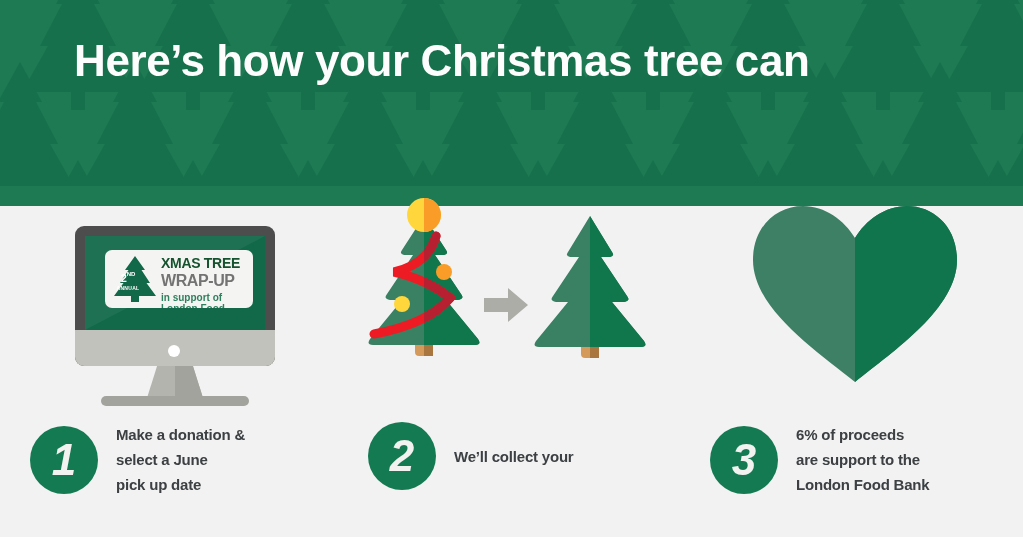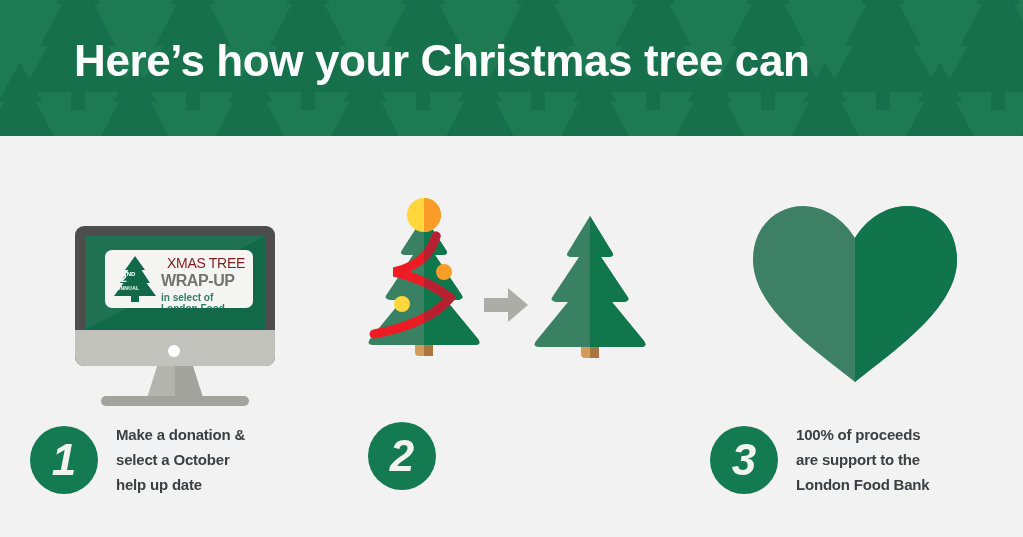--- a/index.html
+++ b/index.html
@@ -19,21 +19,21 @@
     height: 537px;
     background: #f2f2f2;
   }
 
   
   .header {
     position: absolute;
     left: 0;
     top: 0;
     width: 1023px;
-    height: 136px;
+    height: 206px;
     background: #1d7a53;
     overflow: hidden;
   }
   .header-pattern {
     position: absolute;
     left: 0;
     top: 0;
     width: 1023px;
     height: 186px;
   }
@@ -202,26 +202,25 @@
     margin-top: 1px;
   }
   .logo-text {
     position: absolute;
     left: 56px;
     top: 6px;
     width: 90px;
   }
   .logo-l1 {
     display: block;
-    color: #7f1d1d;
+    color: #14532d;
     font-size: 14px;
-    font-weight: normal;
+    font-weight: bold;
     line-height: 15px;
     letter-spacing: -0.3px;
-    text-align: center;
   }
   .logo-l2 {
     display: block;
     color: #737373;
     font-size: 16px;
     font-weight: bold;
     line-height: 19px;
     letter-spacing: -0.4px;
   }
   .logo-l3, .logo-l4 {
@@ -360,43 +359,43 @@
                     <rect x="19" y="40" width="8" height="7" fill="#12694a"></rect>
                   </svg>
                 </div>
                 <div class="logo-badge-text">
                   <span class="logo-badge-num">2</span><span class="logo-badge-sup">ND</span>
                   <span class="logo-badge-sub">ANNUAL</span>
                 </div>
                 <div class="logo-text">
                   <span class="logo-l1">XMAS TREE</span>
                   <span class="logo-l2">WRAP-UP</span>
-                  <span class="logo-l3">in select of</span>
+                  <span class="logo-l3">in support of</span>
                   <span class="logo-l4">London Food Bank</span>
                 </div>
               </div>
             </div>
           </div>
           <div class="mon-chin">
             <div class="mon-dot"></div>
           </div>
           <div class="mon-neck"></div>
           <div class="mon-neck-shade"></div>
           <div class="mon-base"></div>
         </div>
       </div>
 
       <div class="step step-1">
         <div class="badge">
           <div class="badge-num">1</div>
         </div>
         <div class="step-text">
           <span>Make a donation &amp;</span>
-          <span>select a October</span>
-          <span>help up date</span>
+          <span>select a June</span>
+          <span>pick up date</span>
         </div>
       </div>
     </div>
 
     <div class="panel panel-2">
       <div class="art">
         <div class="tree-scene">
 
           <svg class="tree-a" width="130" height="180" viewBox="0 0 130 180" aria-hidden="true">
             <rect x="57" y="134" width="18" height="28" rx="4" fill="#d49a5c"></rect>
@@ -434,39 +433,40 @@
                      Q120 139 113 139 L62 139 Z" fill="#10764c"></path>
           </svg>
         </div>
       </div>
 
       <div class="step step-2">
         <div class="badge">
           <div class="badge-num">2</div>
         </div>
         <div class="step-text">
+          <span>We’ll collect your</span>
         </div>
       </div>
     </div>
 
     <div class="panel panel-3">
       <div class="art">
         <svg class="heart" width="220" height="185" viewBox="0 0 220 185" aria-hidden="true">
           <path d="M110 182 C70 150 8 108 8 60 C8 26 32 6 58 6 C80 6 99 20 110 38
                    C121 20 140 6 162 6 C188 6 212 26 212 60 C212 108 150 150 110 182 Z" fill="#3d8065"></path>
           <path d="M110 38 C121 20 140 6 162 6 C188 6 212 26 212 60 C212 108 150 150 110 182 Z" fill="#10754c"></path>
         </svg>
       </div>
 
       <div class="step step-3">
         <div class="badge">
           <div class="badge-num">3</div>
         </div>
         <div class="step-text">
-          <span>100% of proceeds</span>
+          <span>6% of proceeds</span>
           <span>are support to the</span>
           <span>London Food Bank</span>
         </div>
       </div>
     </div>
 
   </div>
 </div>
 
 </body></html>

